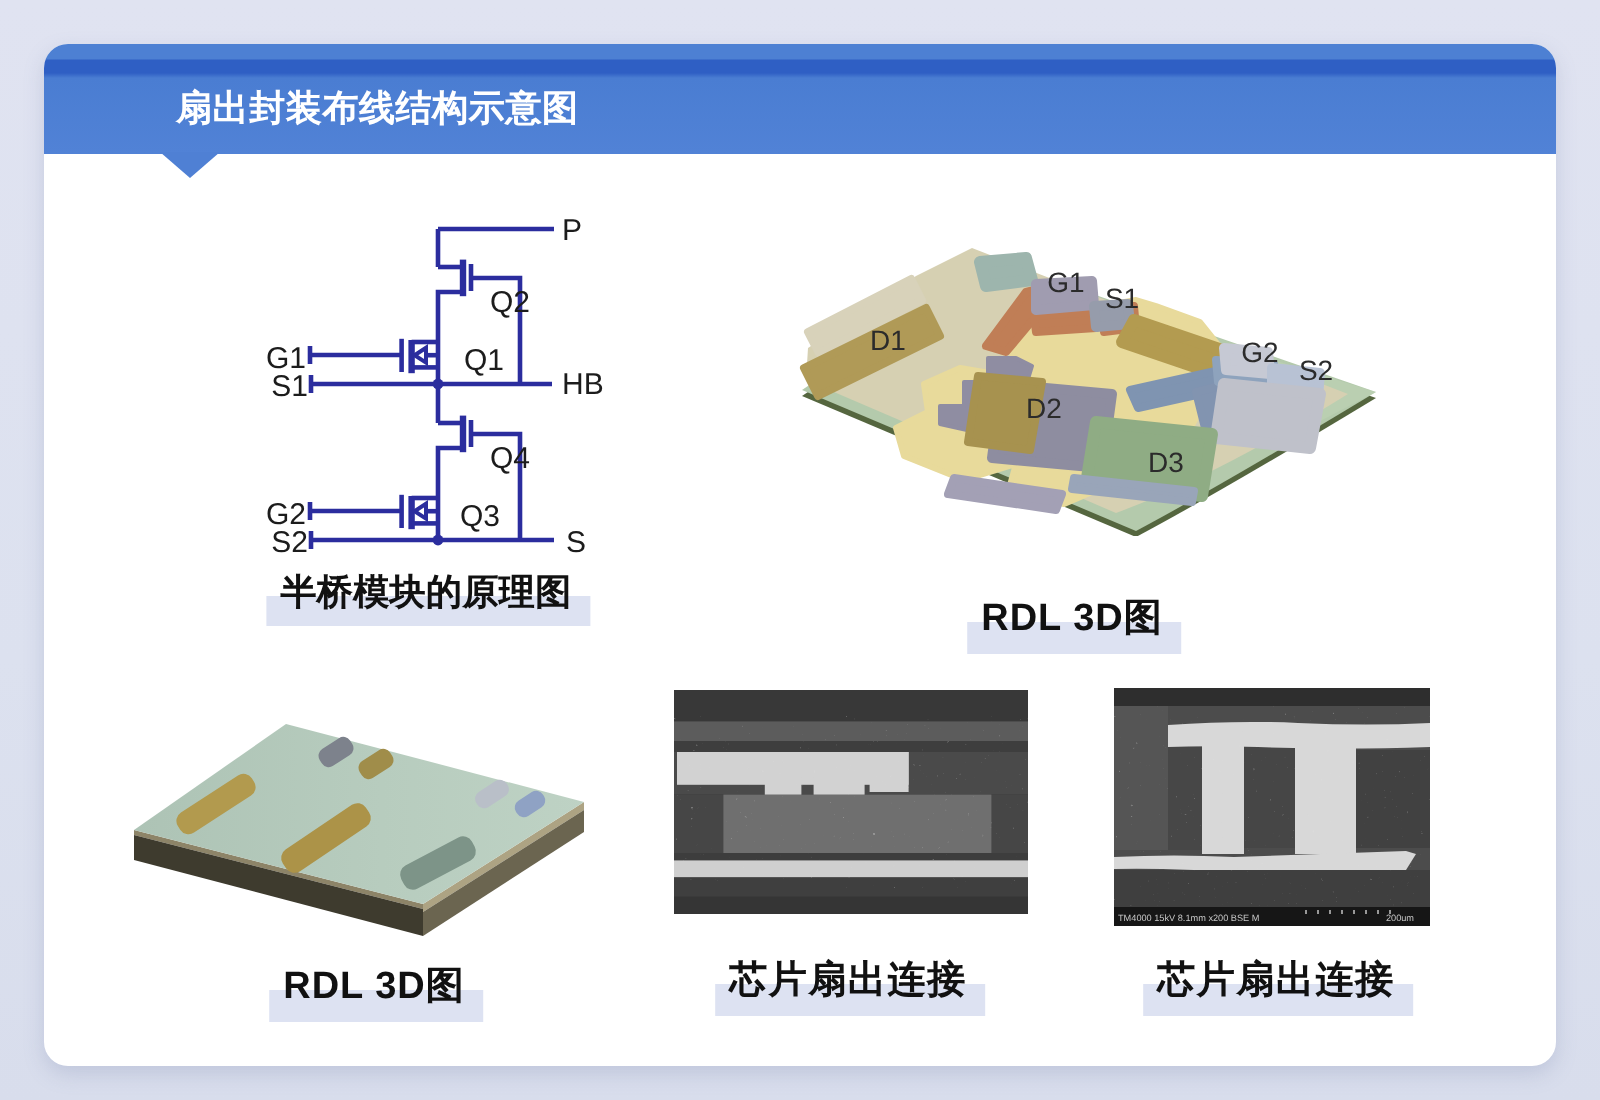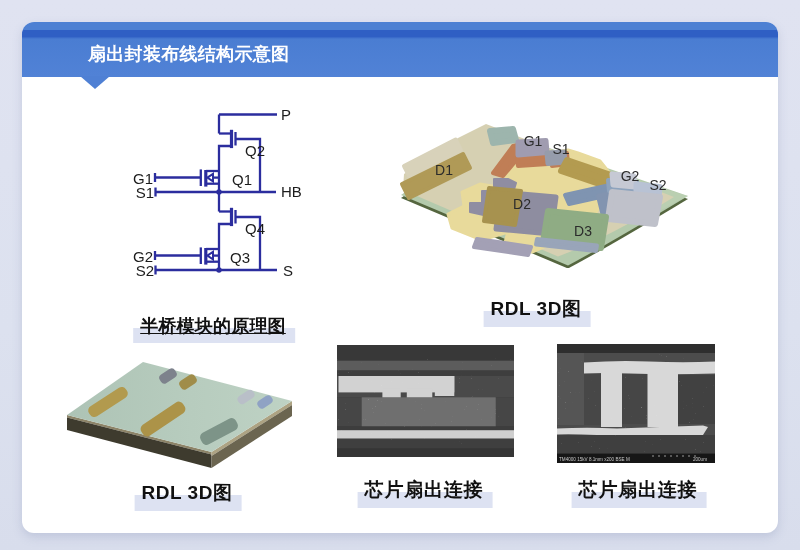--- a/index.html
+++ b/index.html
@@ -199,17 +199,17 @@
     <line x1="108" y1="111" x2="108" y2="113"></line>
       <line x1="114" y1="111" x2="114" y2="113"></line>
     <line x1="120" y1="111" x2="120" y2="113"></line>
       <line x1="126" y1="111" x2="126" y2="113"></line>
     <line x1="132" y1="111" x2="132" y2="113"></line>
       <line x1="138" y1="111" x2="138" y2="113"></line>
   </g>
   <rect x="0" y="9" width="158" height="100" filter="url(#nz)" opacity="0.75"></rect>
 </svg>
 
-<div class="cap" style="left:213px;top:314px;font-size:18px;letter-spacing:0.2px;text-decoration:underline;">半桥模块的原理图</div>
+<div class="cap" style="left:213px;top:284px;font-size:18px;letter-spacing:0.2px;">半桥模块的原理图</div>
 <div class="cap" style="left:536px;top:296px;font-size:19px;letter-spacing:0.5px;">RDL 3D图</div>
 <div class="cap" style="left:187px;top:480px;font-size:19px;letter-spacing:0.5px;">RDL 3D图</div>
 <div class="cap" style="left:424px;top:477px;font-size:19px;letter-spacing:0.8px;">芯片扇出连接</div>
 <div class="cap" style="left:638px;top:477px;font-size:19px;letter-spacing:0.8px;">芯片扇出连接</div>
 
 </body></html>

